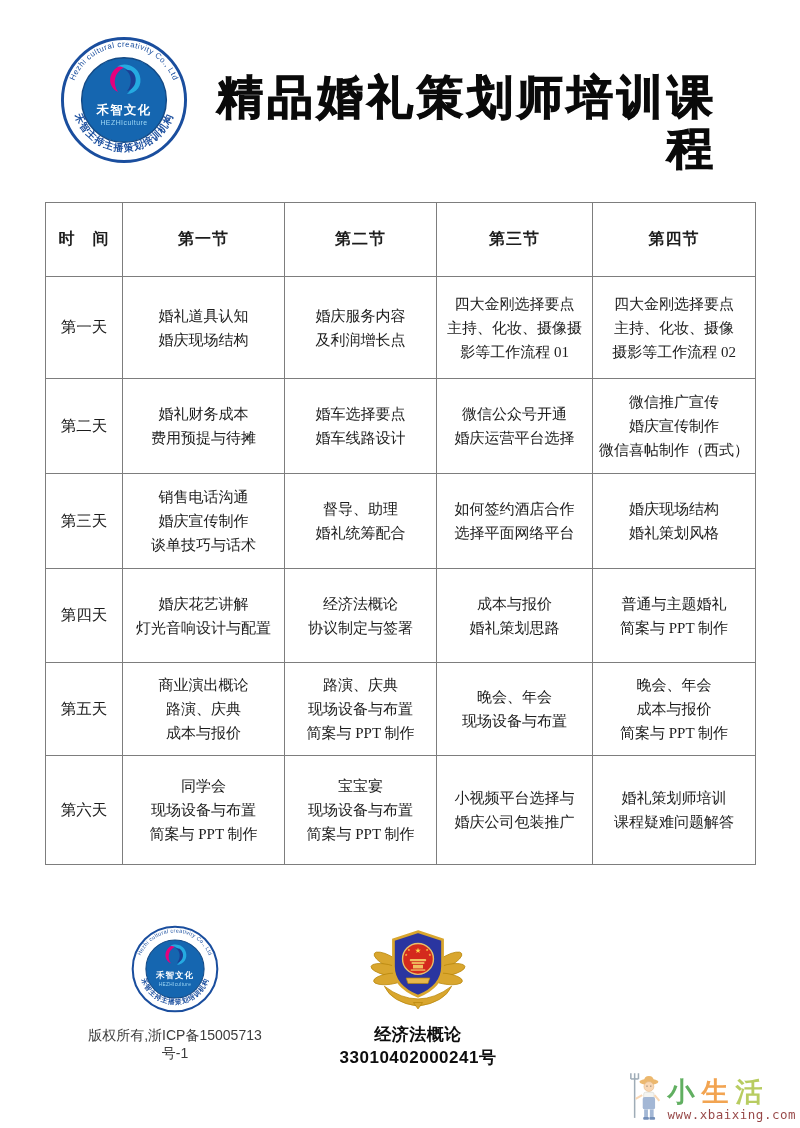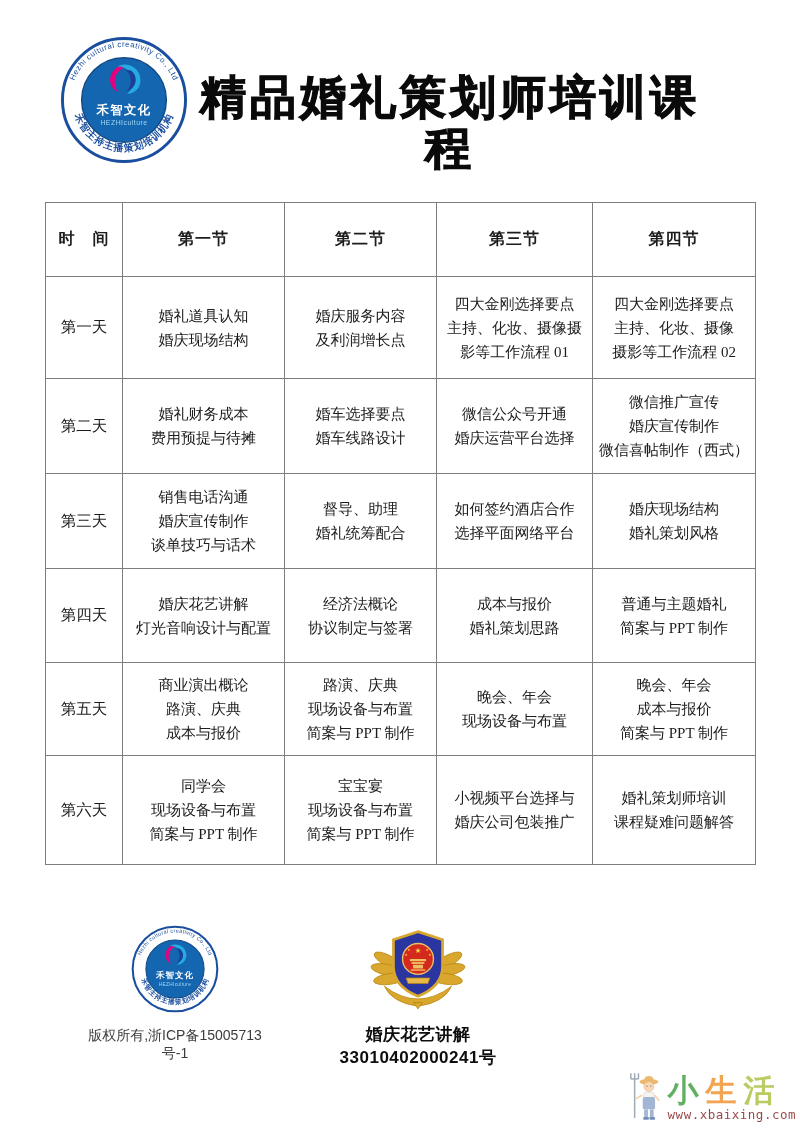--- a/index.html
+++ b/index.html
@@ -5,21 +5,21 @@
   html,body{margin:0;padding:0;background:#e8e8e8;}
   .page{
     position:relative;width:800px;height:1128px;background:#ffffff;
     margin:0 auto;overflow:hidden;
     font-family:"Liberation Serif","DejaVu Serif",serif;color:#1c1c1c;
   }
   
   .logo-top{position:absolute;left:60px;top:36px;}
   .page-title{
     position:absolute;left:183px;top:72px;width:534px;margin:0;
-    text-align:center;font-size:46px;line-height:1.1;font-weight:900;
+    text-align:right;font-size:46px;line-height:1.1;font-weight:900;
     letter-spacing:4px;color:#0a0a0a;
     font-family:"Liberation Sans","DejaVu Sans",sans-serif;
     -webkit-text-stroke:1.1px #0a0a0a;
   }
   
   table.schedule{
     position:absolute;left:45px;top:202px;width:710px;
     border-collapse:collapse;table-layout:fixed;
   }
   table.schedule th,table.schedule td{
@@ -44,21 +44,21 @@
     font-family:"Liberation Sans","DejaVu Sans",sans-serif;}
   .baidu-en{font-size:7.5px;color:#9a9a9a;letter-spacing:1.5px;
     font-family:"Liberation Sans","DejaVu Sans",sans-serif;}
   .baidu-cert{margin-top:7px;font-size:16px;font-weight:bold;color:#0d0d0d;
     letter-spacing:2px;font-family:"Liberation Sans","DejaVu Sans",sans-serif;}
   
   .watermark{position:absolute;right:4px;bottom:6px;display:flex;
     align-items:flex-end;opacity:0.82;}
   .wm-text{margin-left:2px;}
   .wm-brand{font-family:"Liberation Sans","DejaVu Sans",sans-serif;
-    font-weight:bold;font-size:31px;line-height:1;letter-spacing:7px;}
+    font-weight:bold;font-size:27px;line-height:1;letter-spacing:7px;}
   .wm-ch-0{color:#3f9e3f;} .wm-ch-1{color:#f0912c;} .wm-ch-2{color:#a9c23f;}
   .wm-url{font-family:"DejaVu Sans Mono","Liberation Mono",monospace;
     font-size:12.5px;color:#7f1d1d;letter-spacing:0.5px;margin-top:1px;}
 </style>
 </head>
 <body>
 
 <div class="page">
 
   <svg class="logo-top" viewBox="0 0 130 130" width="128" height="128">
@@ -211,21 +211,21 @@
       <text x="42" y="33" text-anchor="middle" font-size="4" fill="#ffd54a">★</text>
       <text x="68" y="33" text-anchor="middle" font-size="4" fill="#ffd54a">★</text>
       <g fill="#f0c060">
         <rect x="46" y="36" width="18" height="2.5" rx="1"></rect>
         <rect x="48" y="39.5" width="14" height="2"></rect>
         <rect x="49.5" y="42.5" width="11" height="4"></rect>
         <rect x="47" y="47.5" width="16" height="1.5"></rect>
       </g>
       <path d="M42,57 L68,57 L66,63 L44,63 Z" fill="#e8b84b" stroke="#b8860b" stroke-width="0.8"></path>
     </svg>
-    <div class="police-text">婚庆花艺讲解 33010402000241号</div>
+    <div class="police-text">经济法概论 33010402000241号</div>
   </div>
 
 
   <div class="watermark">
     <svg viewBox="0 0 40 52" width="38" height="50">
       <g stroke="#8a9aa8" stroke-width="1.6" fill="none">
         <line x1="7" y1="6" x2="7" y2="48"></line>
         <line x1="3" y1="1" x2="3" y2="7"></line>
         <line x1="7" y1="1" x2="7" y2="7"></line>
         <line x1="11" y1="1" x2="11" y2="7"></line>

